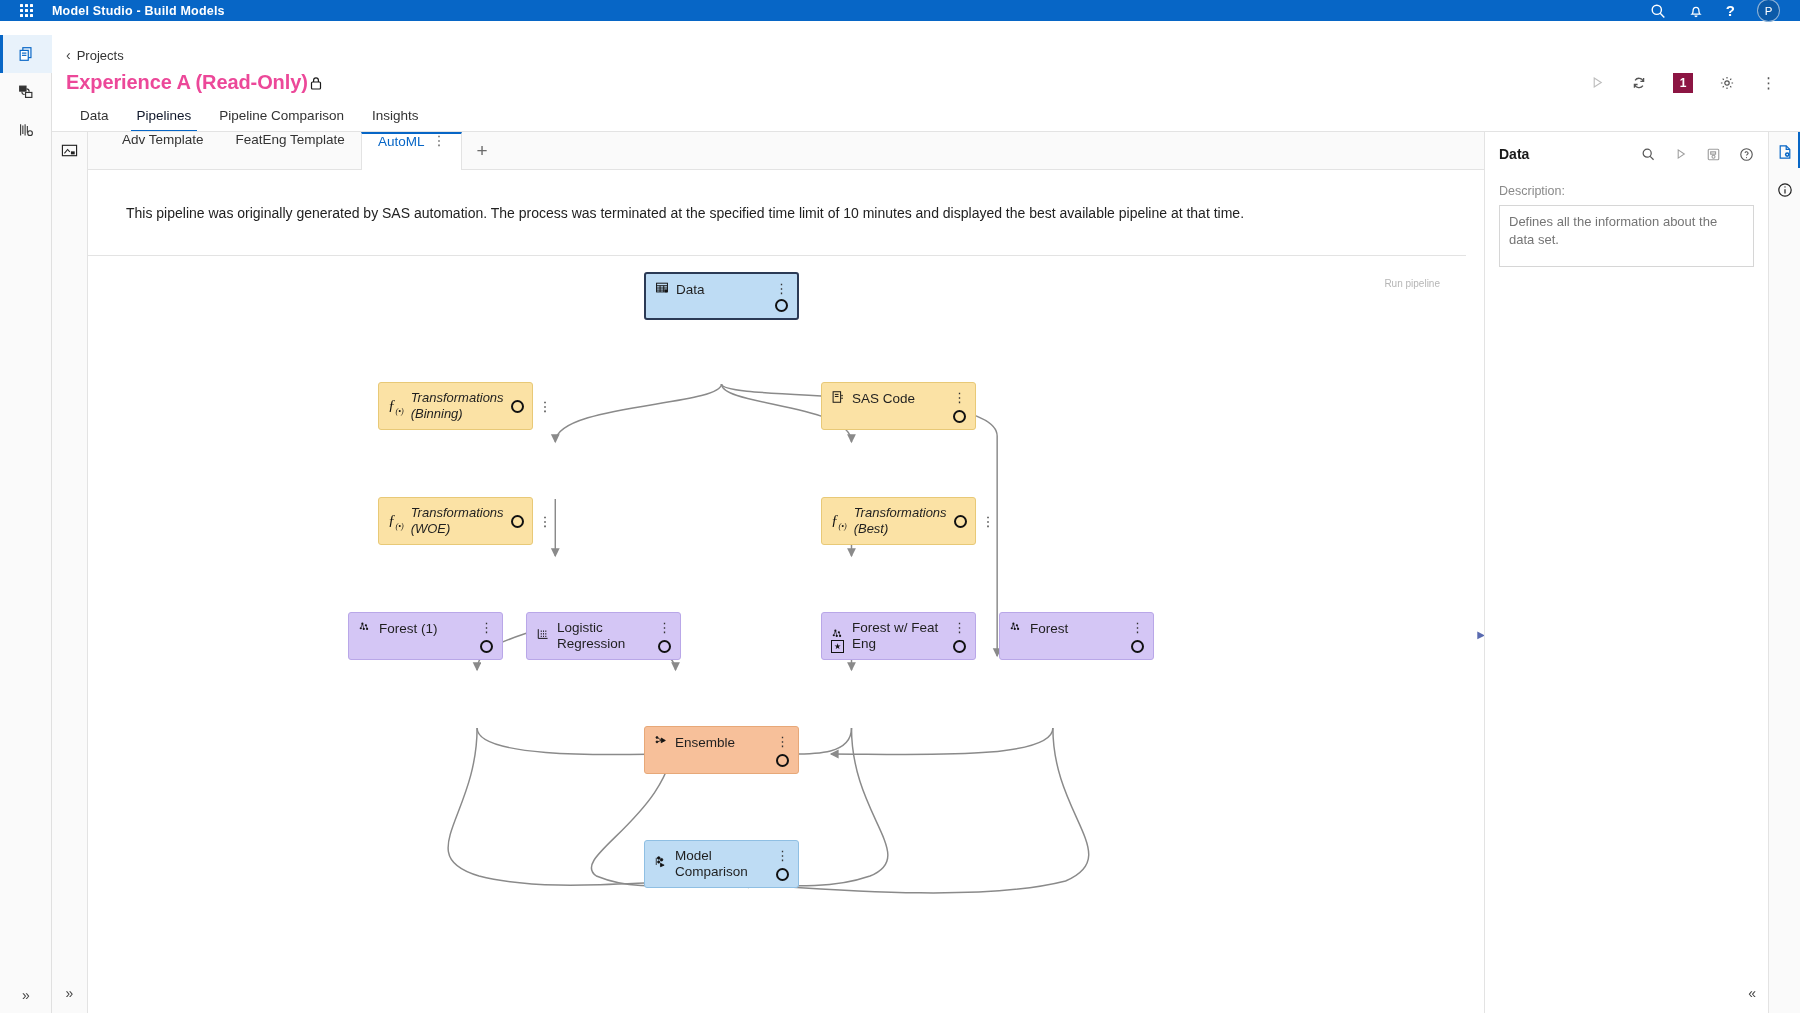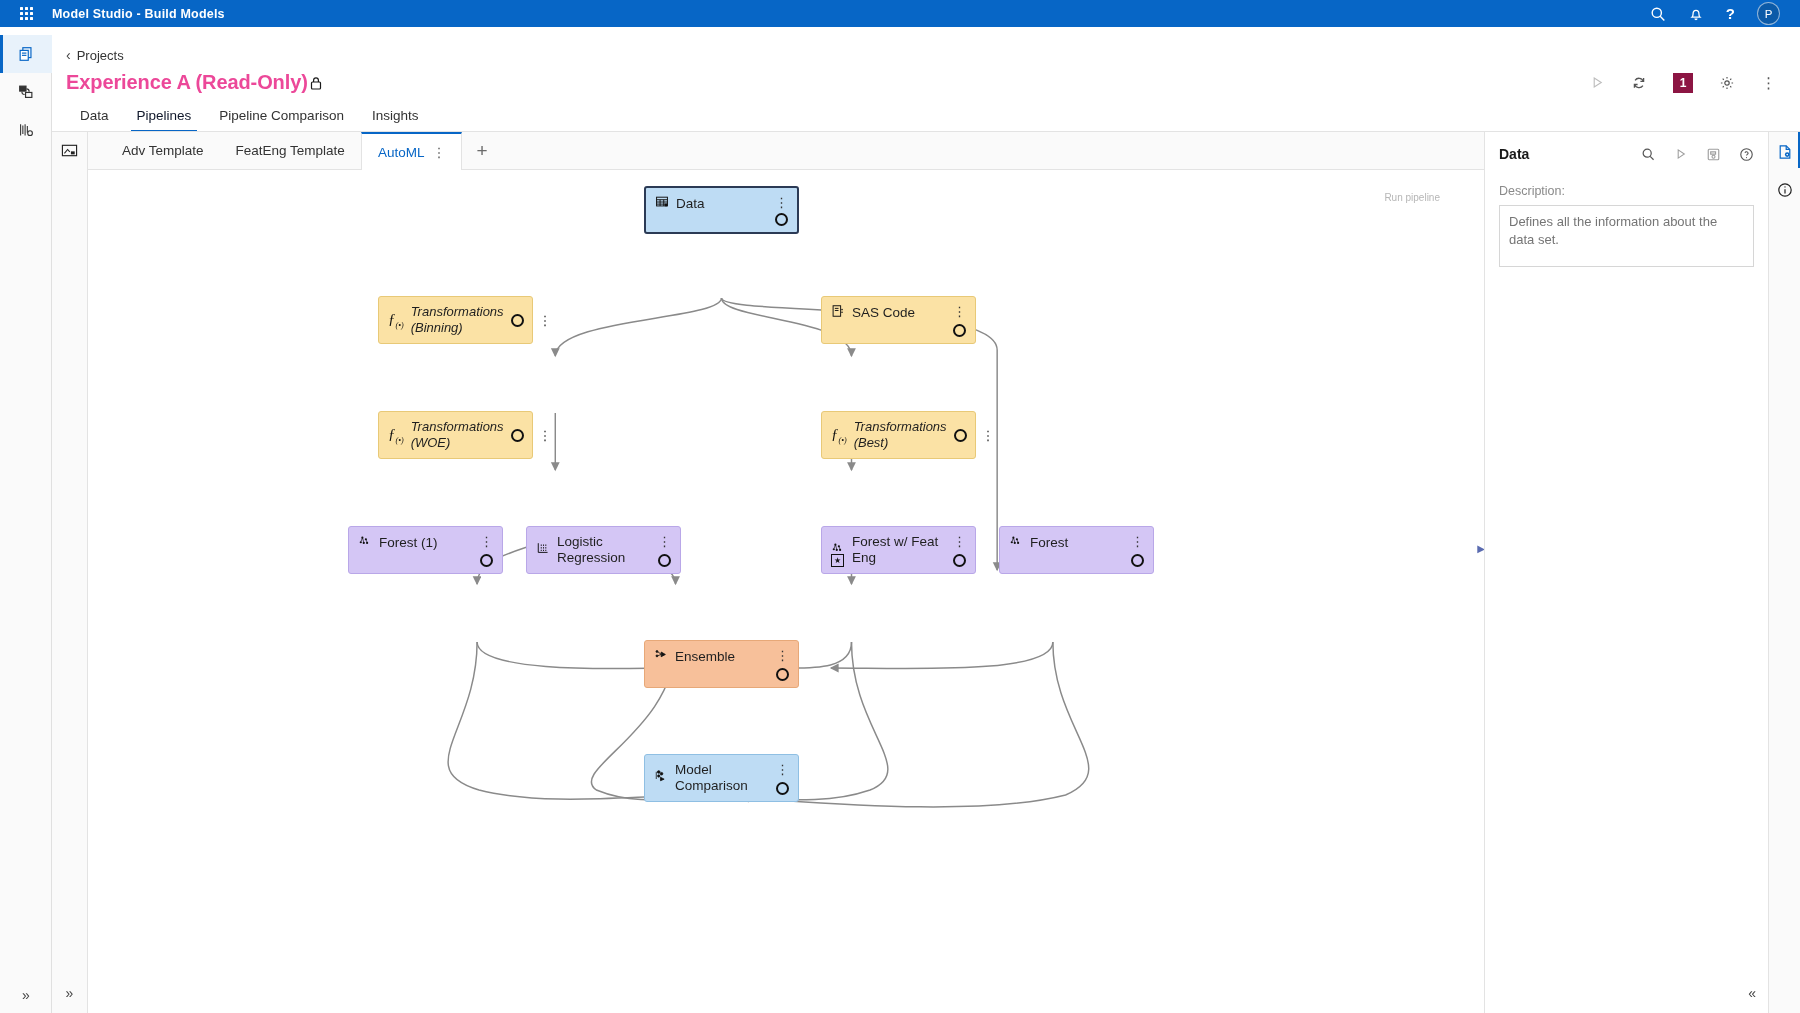--- a/index.html
+++ b/index.html
@@ -5,21 +5,21 @@
   * { box-sizing: border-box; margin: 0; padding: 0; }
   html, body {
     width: 1800px; height: 1013px;
     font-family: "Liberation Sans", sans-serif;
     background: #ffffff; overflow: hidden;
   }
   .app { position: relative; width: 1800px; height: 1013px; }
 
   
   .topbar {
-    position: absolute; left: 0; top: 0; width: 1800px; height: 27px;
+    position: absolute; left: 0; top: 0; width: 1800px; height: 21px;
     background: #0766c6; display: flex; align-items: center;
   }
   .waffle { width: 52px; height: 35px; display: flex; align-items: center; justify-content: center; cursor: pointer; }
   .waffle .grid { display: grid; grid-template-columns: repeat(3, 3px); grid-gap: 2px; }
   .waffle .grid i { width: 3px; height: 3px; background: #fff; display: block; border-radius: 0.5px; }
   .app-title { color: #fff; font-size: 12.5px; font-weight: bold; letter-spacing: .2px; }
   .topbar-right { margin-left: auto; display: flex; align-items: center; gap: 22px; padding-right: 20px; }
   .tb-ico { color: #fff; display: flex; align-items: center; justify-content: center; cursor: pointer; }
   .avatar {
     width: 23px; height: 23px; border-radius: 50%;
@@ -79,21 +79,21 @@
   }
   .canvas-rail .chev { position: absolute; bottom: 12px; }
   .canvas-wrap { position: relative; flex: 1; background: #fff; overflow: hidden; }
 
   
   .ptabs {
     height: 38px; background: #fafafa; border-bottom: 1px solid #e3e3e3;
     display: flex; align-items: stretch; padding-left: 18px;
   }
   .ptab {
-    display: flex; align-items: center; gap: 8px; padding: 0 16px;
+    display: flex; gap: 8px; padding: 0 16px;
     font-size: 13.5px; color: #333; cursor: pointer; background: transparent;
   }
   .ptab.active {
     background: #fff; color: #0766c6; border-top: 2.5px solid #0766c6;
     border-left: 1px solid #e3e3e3; border-right: 1px solid #e3e3e3; margin-bottom: -1px;
   }
   .ptab .kebab { letter-spacing: 0; font-size: 13px; color: #555; line-height: 1; }
   .ptab-add { display: flex; align-items: center; padding: 0 14px; font-size: 19px; color: #6b6b6b; cursor: pointer; }
 
   
@@ -309,20 +309,23 @@
           <div class="ptab">
             <span>FeatEng Template</span>
           </div>
           <div class="ptab active">
             <span>AutoML</span>
             <span class="kebab">⋮</span>
           </div>
           <div class="ptab-add">+</div>
         </div>
 
+        <div class="desc-banner">
+          <span class="txt">This pipeline was originally generated by SAS automation. The process was terminated at the specified time limit of 10 minutes and displayed the best available pipeline at that time.</span>
+        </div>
 
         <div class="diagram">
           <span class="run-pipeline">Run pipeline</span>
           <span class="canvas-expander">▶</span>
 
           <svg class="edges" viewBox="0 0 1428 756" preserveAspectRatio="none">
             <defs>
               <marker id="ah" markerWidth="7" markerHeight="7" refX="5.2" refY="3" orient="auto">
                 <path d="M0,0 L6,3 L0,6 z" fill="#8a8a8a"></path>
               </marker>

